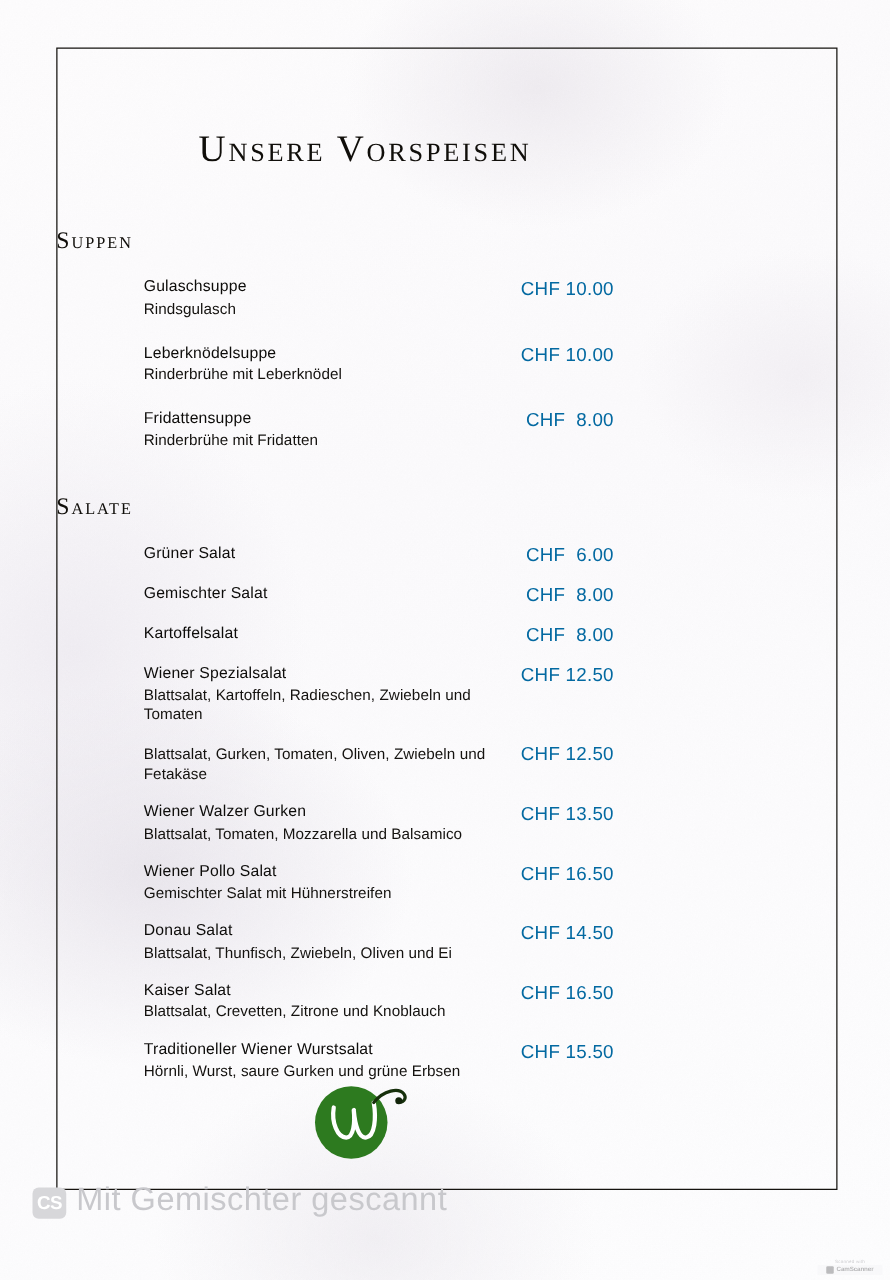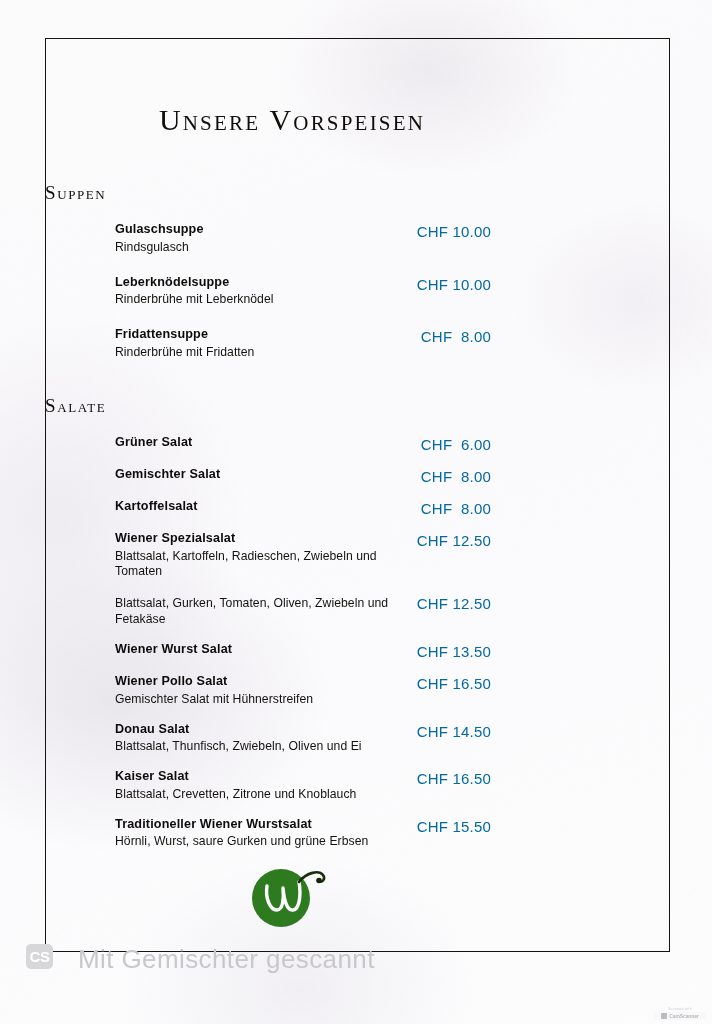--- a/index.html
+++ b/index.html
@@ -88,21 +88,21 @@
     align-items: flex-start;
     justify-content: space-between;
     margin-bottom: 14px;
   }
   .menu-item.tight { margin-bottom: 19px; }
 
   .item-text { max-width: 430px; }
 
   .item-name {
     font-size: 12.6px;
-    font-weight: bold;
+    font-weight: normal;
     color: #0d0c0a;
     letter-spacing: 0.15px;
     line-height: 1.25;
   }
   .item-desc {
     font-size: 12.2px;
     color: #14120f;
     letter-spacing: 0.05px;
     line-height: 1.3;
     margin-top: 2px;
@@ -128,22 +128,22 @@
     justify-content: center;
     align-items: center;
   }
 
   
   #watermark {
     position: absolute;
     left: 26px;
     top: 944px;
     display: flex;
-    align-items: flex-start;
-    gap: 25px;
+    align-items: flex-end;
+    gap: 8px;
   }
   #cs-badge {
     width: 27px;
     height: 25px;
     border-radius: 5px;
     background: #d7d7da;
     color: #ffffff;
     font-size: 15px;
     font-weight: bold;
     display: flex;
@@ -284,21 +284,22 @@
 
     <div class="menu-item">
       <div class="item-text">
         <div class="item-desc">Blattsalat, Gurken, Tomaten, Oliven, Zwiebeln und Fetakäse</div>
       </div>
       <div class="item-price">CHF 12.50</div>
     </div>
 
     <div class="menu-item">
       <div class="item-text">
-        <div class="item-name">Wiener Wurst Salat</div>
+        <div class="item-name">Wiener Walzer Gurken</div>
+        <div class="item-desc">Blattsalat, Tomaten, Mozzarella und Balsamico</div>
       </div>
       <div class="item-price">CHF 13.50</div>
     </div>
 
     <div class="menu-item">
       <div class="item-text">
         <div class="item-name">Wiener Pollo Salat</div>
         <div class="item-desc">Gemischter Salat mit Hühnerstreifen</div>
       </div>
       <div class="item-price">CHF 16.50</div>

